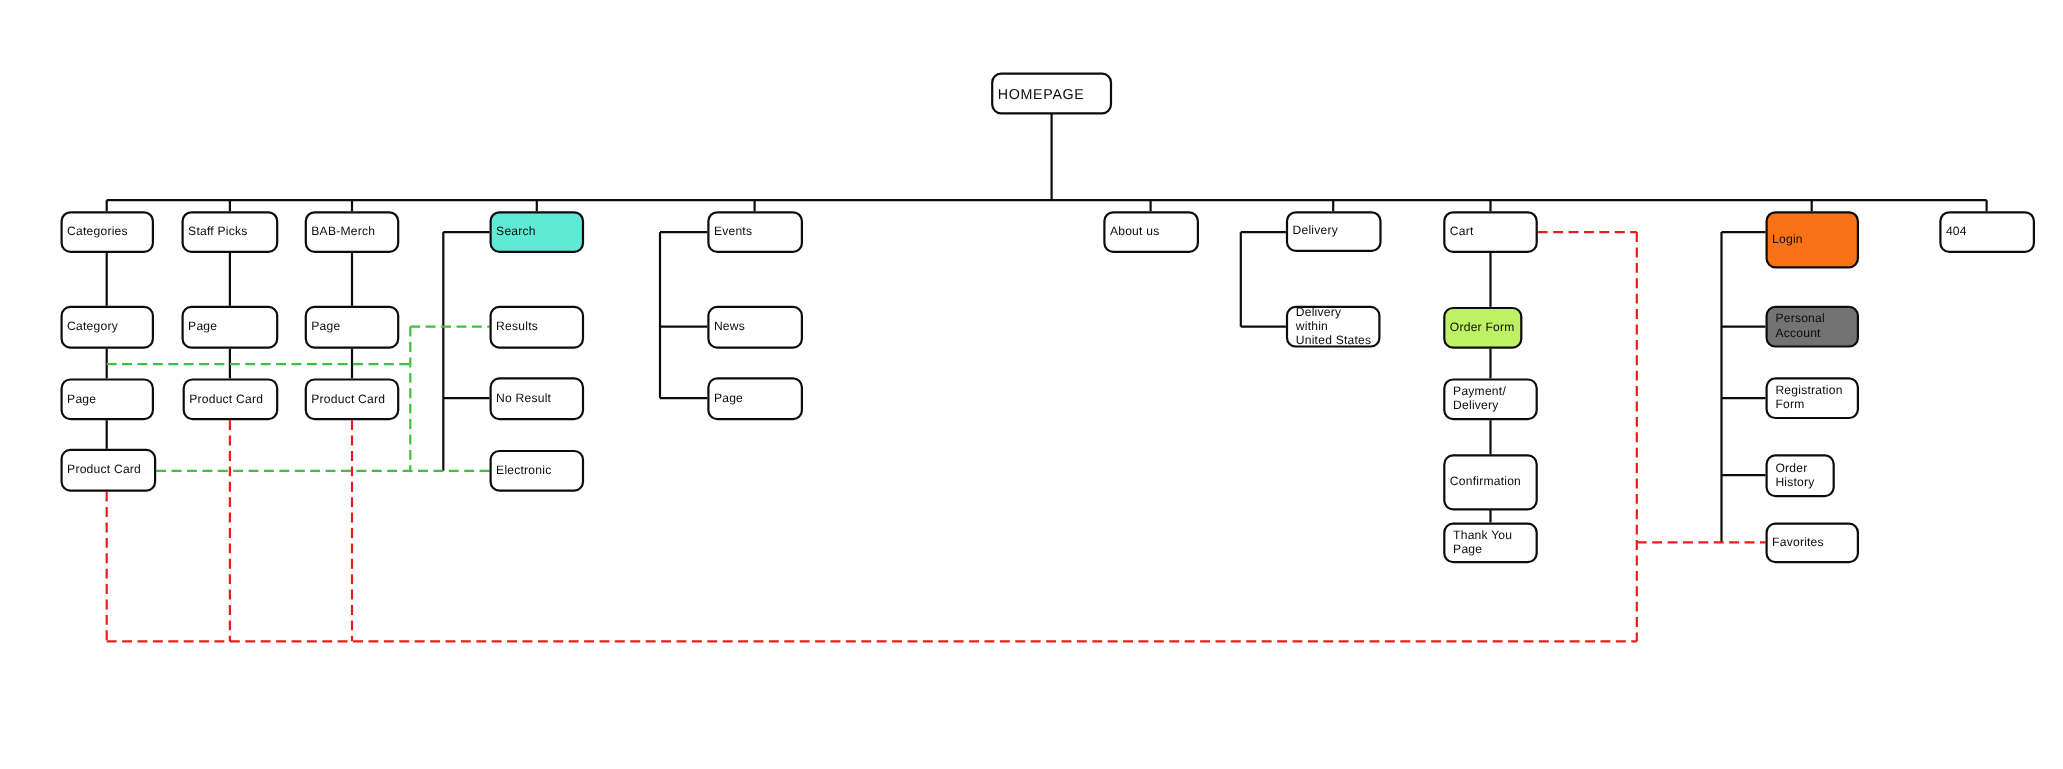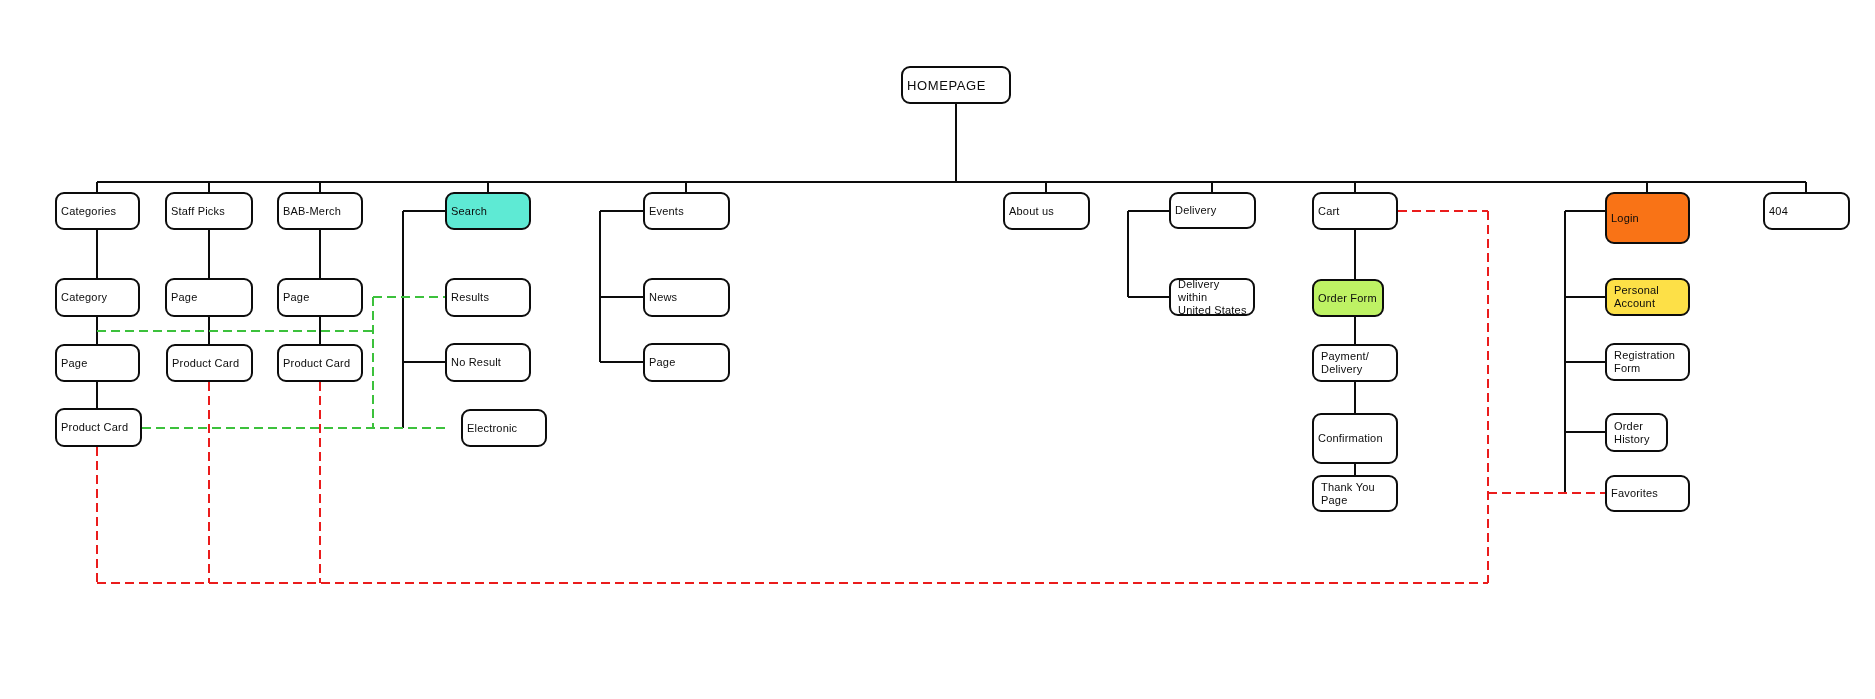--- a/index.html
+++ b/index.html
@@ -100,32 +100,32 @@
     <div class="node" style="left: 1605px; top: 192px; width: 85px; height: 52px; background: #f97316; border-color: rgb(12, 12, 12); color: rgb(12, 12, 12);"><span>Login</span></div>
     <div class="node" style="left: 1763px; top: 192px; width: 87px; height: 38px; background: rgb(255, 255, 255); border-color: rgb(12, 12, 12); color: rgb(12, 12, 12);"><span>404</span></div>
     <div class="node" style="left: 55px; top: 278px; width: 85px; height: 39px; background: rgb(255, 255, 255); border-color: rgb(12, 12, 12); color: rgb(12, 12, 12);"><span>Category</span></div>
     <div class="node" style="left: 165px; top: 278px; width: 88px; height: 39px; background: rgb(255, 255, 255); border-color: rgb(12, 12, 12); color: rgb(12, 12, 12);"><span>Page</span></div>
     <div class="node" style="left: 277px; top: 278px; width: 86px; height: 39px; background: rgb(255, 255, 255); border-color: rgb(12, 12, 12); color: rgb(12, 12, 12);"><span>Page</span></div>
     <div class="node" style="left: 445px; top: 278px; width: 86px; height: 39px; background: rgb(255, 255, 255); border-color: rgb(12, 12, 12); color: rgb(12, 12, 12);"><span>Results</span></div>
     <div class="node" style="left: 643px; top: 278px; width: 87px; height: 39px; background: rgb(255, 255, 255); border-color: rgb(12, 12, 12); color: rgb(12, 12, 12);"><span>News</span></div>
     <div class="node multiline" style="left: 1169px; top: 278px; width: 86px; height: 38px; background: rgb(255, 255, 255); border-color: rgb(12, 12, 12); color: rgb(12, 12, 12);"><span>Delivery within
 United States</span></div>
     <div class="node" style="left: 1312px; top: 279px; width: 72px; height: 38px; background: #bef264; border-color: rgb(12, 12, 12); color: rgb(12, 12, 12);"><span>Order Form</span></div>
-    <div class="node multiline" style="left: 1605px; top: 278px; width: 85px; height: 38px; background: #fde047; border-color: rgb(12, 12, 12); color: rgb(12, 12, 12);"><span>Personal
+    <div class="node multiline" style="left: 1605px; top: 278px; width: 85px; height: 38px; background: #737373; border-color: rgb(12, 12, 12); color: rgb(12, 12, 12);"><span>Personal
 Account</span></div>
     <div class="node" style="left: 55px; top: 344px; width: 85px; height: 38px; background: rgb(255, 255, 255); border-color: rgb(12, 12, 12); color: rgb(12, 12, 12);"><span>Page</span></div>
     <div class="node" style="left: 166px; top: 344px; width: 87px; height: 38px; background: rgb(255, 255, 255); border-color: rgb(12, 12, 12); color: rgb(12, 12, 12);"><span>Product Card</span></div>
     <div class="node" style="left: 277px; top: 344px; width: 86px; height: 38px; background: rgb(255, 255, 255); border-color: rgb(12, 12, 12); color: rgb(12, 12, 12);"><span>Product Card</span></div>
     <div class="node" style="left: 445px; top: 343px; width: 86px; height: 39px; background: rgb(255, 255, 255); border-color: rgb(12, 12, 12); color: rgb(12, 12, 12);"><span>No Result</span></div>
     <div class="node" style="left: 643px; top: 343px; width: 87px; height: 39px; background: rgb(255, 255, 255); border-color: rgb(12, 12, 12); color: rgb(12, 12, 12);"><span>Page</span></div>
     <div class="node multiline" style="left: 1312px; top: 344px; width: 86px; height: 38px; background: rgb(255, 255, 255); border-color: rgb(12, 12, 12); color: rgb(12, 12, 12);"><span>Payment/
 Delivery</span></div>
     <div class="node multiline" style="left: 1605px; top: 343px; width: 85px; height: 38px; background: rgb(255, 255, 255); border-color: rgb(12, 12, 12); color: rgb(12, 12, 12);"><span>Registration
 Form</span></div>
     <div class="node" style="left: 55px; top: 408px; width: 87px; height: 39px; background: rgb(255, 255, 255); border-color: rgb(12, 12, 12); color: rgb(12, 12, 12);"><span>Product Card</span></div>
-    <div class="node" style="left: 445px; top: 409px; width: 86px; height: 38px; background: rgb(255, 255, 255); border-color: rgb(12, 12, 12); color: rgb(12, 12, 12); margin-left: 16px;"><span>Electronic</span></div>
+    <div class="node" style="left: 445px; top: 409px; width: 86px; height: 38px; background: rgb(255, 255, 255); border-color: rgb(12, 12, 12); color: rgb(12, 12, 12);"><span>Electronic</span></div>
     <div class="node" style="left: 1312px; top: 413px; width: 86px; height: 51px; background: rgb(255, 255, 255); border-color: rgb(12, 12, 12); color: rgb(12, 12, 12);"><span>Confirmation</span></div>
     <div class="node multiline" style="left: 1605px; top: 413px; width: 63px; height: 39px; background: rgb(255, 255, 255); border-color: rgb(12, 12, 12); color: rgb(12, 12, 12);"><span>Order
 History</span></div>
     <div class="node multiline" style="left: 1312px; top: 475px; width: 86px; height: 37px; background: rgb(255, 255, 255); border-color: rgb(12, 12, 12); color: rgb(12, 12, 12);"><span>Thank You
 Page</span></div>
     <div class="node" style="left: 1605px; top: 475px; width: 85px; height: 37px; background: rgb(255, 255, 255); border-color: rgb(12, 12, 12); color: rgb(12, 12, 12);"><span>Favorites</span></div>
   </div>
 
 </body></html>

